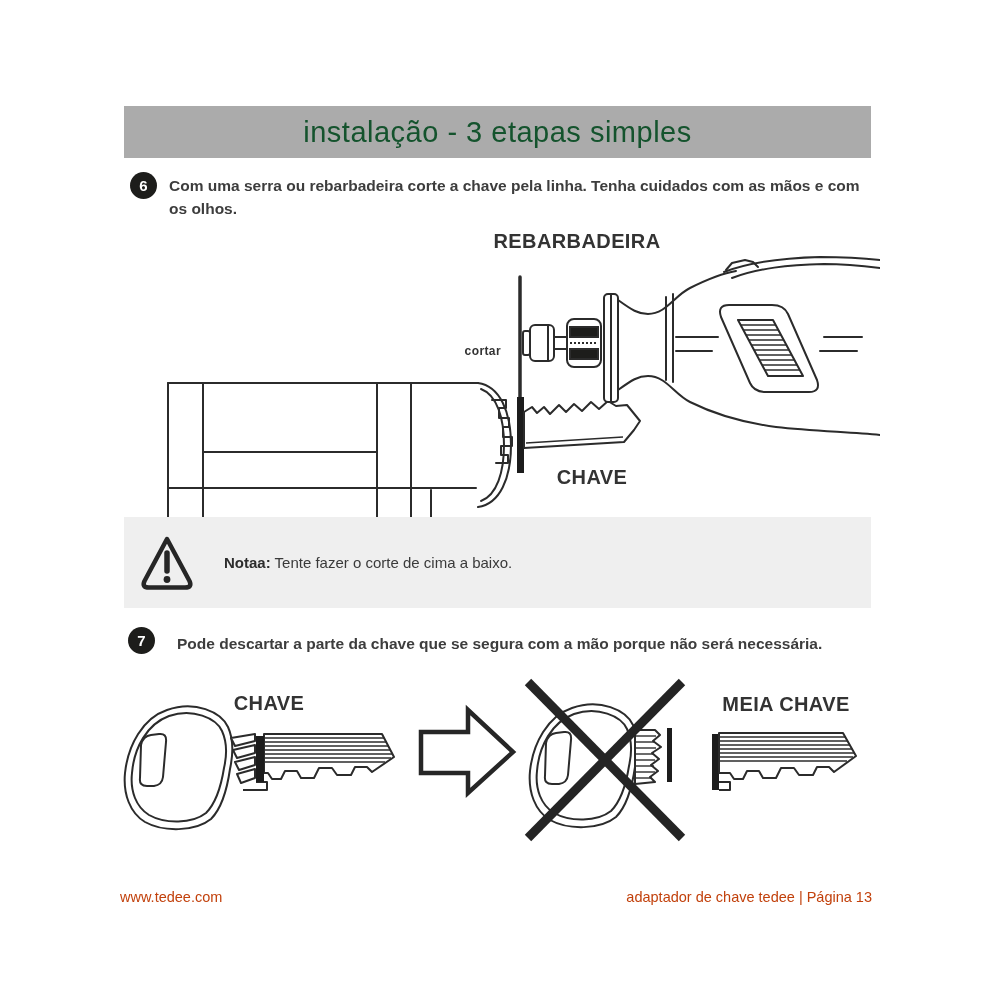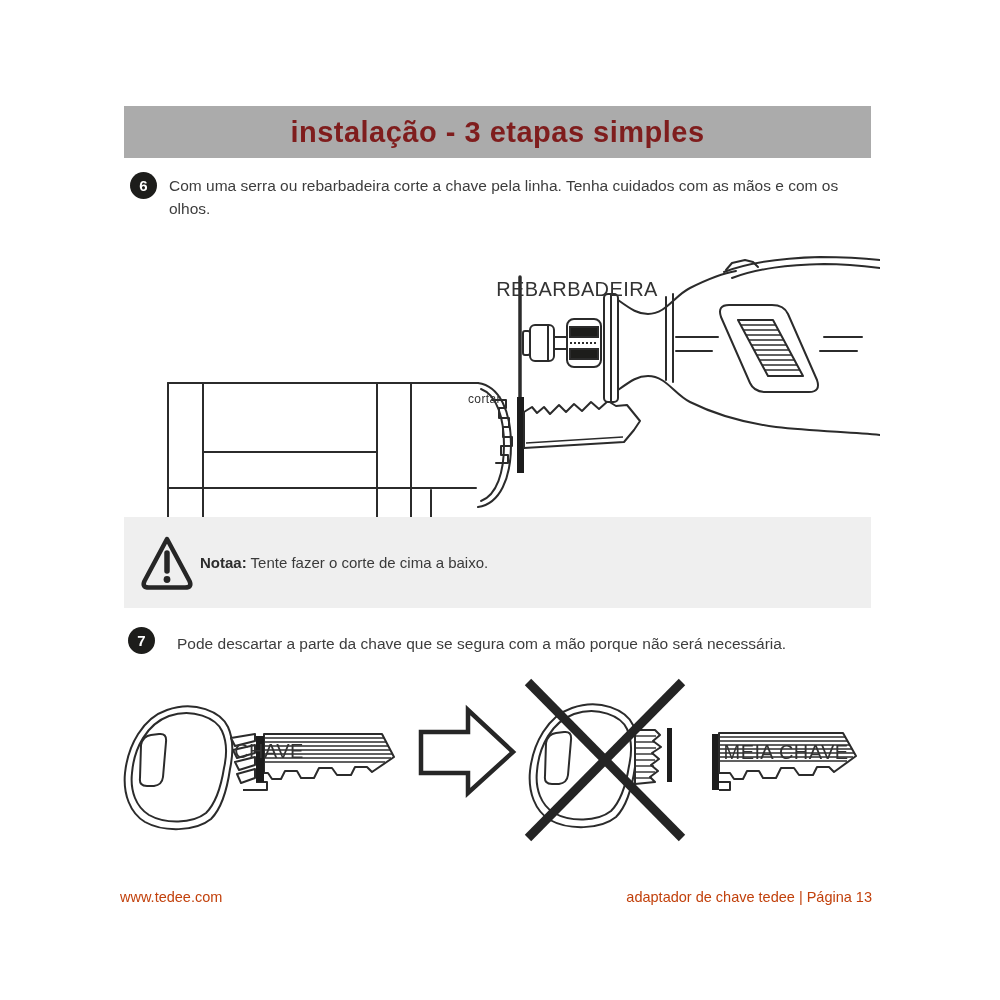--- a/index.html
+++ b/index.html
@@ -7,40 +7,40 @@
     position:relative;width:1000px;height:1000px;background:#ffffff;
     font-family:"Liberation Sans","DejaVu Sans",sans-serif;color:#3d3d3d;overflow:hidden;
   }
   .abs{position:absolute;}
   
   .header-bar{
     left:124px;top:106px;width:747px;height:52px;background:#ababab;
     display:flex;align-items:center;justify-content:center;
   }
   .header-bar .title{
-    color:#7f1d1d;font-size:29px;font-weight:bold;letter-spacing:0.5px;
+    color:#14532d;font-size:29px;font-weight:normal;letter-spacing:0.5px;
   }
   
   .step-circle{
     width:27px;height:27px;border-radius:50%;background:#1d1d1b;color:#ffffff;
     display:flex;align-items:center;justify-content:center;
     font-size:15px;font-weight:bold;
   }
-  .step-text{font-size:15.5px;line-height:23px;color:#3d3d3d;}
-  
-  .fig-label{font-weight:normal;color:#333333;letter-spacing:0.4px;margin-top:48px;}
+  .step-text{font-size:15.5px;line-height:23px;color:#3d3d3d;font-weight:bold;}
+  
+  .fig-label{font-weight:bold;color:#333333;letter-spacing:0.4px;}
   .fig-label.big{font-size:20px;}
   .fig-label.mid{font-size:12px;}
   
   .note-box{
     left:124px;top:517px;width:747px;height:91px;background:#efefef;
     display:flex;align-items:center;
   }
   .note-icon{margin-left:14px;flex:0 0 auto;}
-  .note-text{margin-left:4px;font-size:15px;color:#3a3a3a;}
+  .note-text{margin-left:28px;font-size:15px;color:#3a3a3a;}
   .note-text b{color:#2d2d2d;}
   
   .footer-text{font-size:14.5px;color:#c2410c;}
   svg{display:block;}
 </style>
 </head>
 <body>
 
 <div class="page">
 

